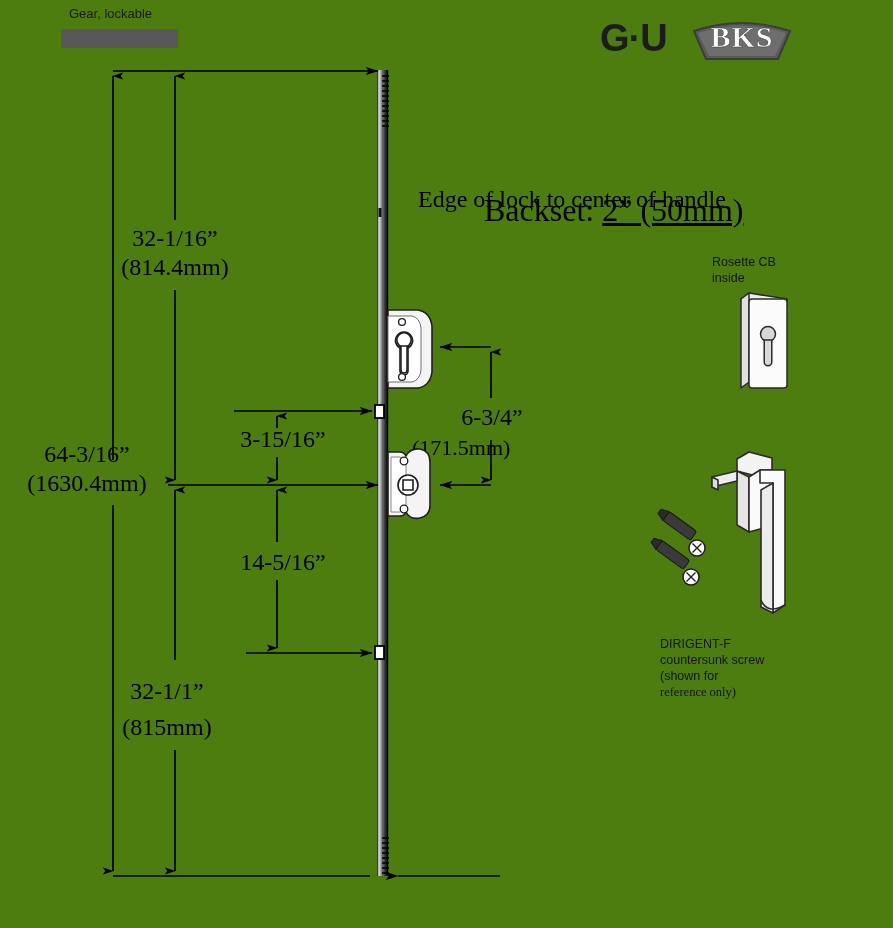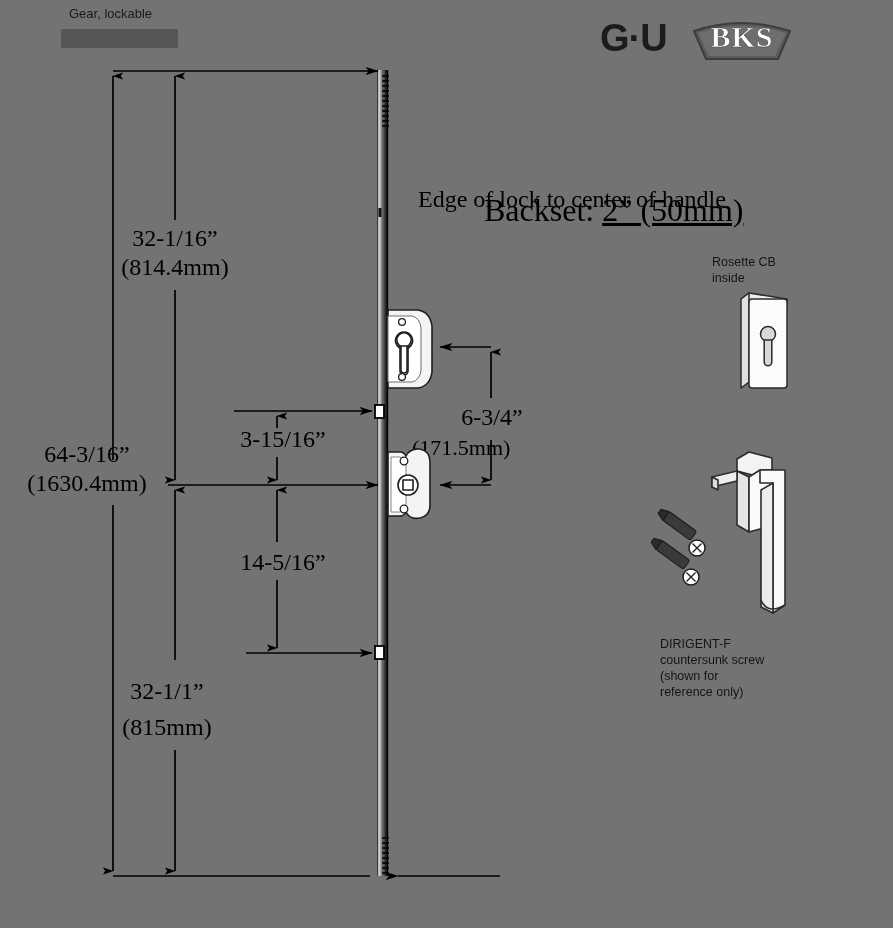--- a/index.html
+++ b/index.html
@@ -4,21 +4,21 @@
 <style>
   html, body {
     margin: 0;
     padding: 0;
     background: #ffffff;
   }
   #page {
     position: relative;
     width: 893px;
     height: 928px;
-    background: #737373;
+    background: #4d7c0f;
     overflow: hidden;
     font-family: "Liberation Serif", serif;
   }
   .abs { position: absolute; }
 
   
   .lbl-sans {
     font-family: "Liberation Sans", sans-serif;
     font-size: 13px;
     color: #1a1a1a;
@@ -130,21 +130,21 @@
 
   <div class="abs dim" style="left:412px; top:403px; width:160px;">6-3/4”</div>
   <div class="abs dim2" style="left:412px; top:434px; width:160px;">(171.5mm)</div>
 
   <div class="abs lbl-sans-sm" style="left:712px; top:255px;">Rosette CB</div>
   <div class="abs lbl-sans-sm" style="left:712px; top:271px;">inside</div>
 
   <div class="abs lbl-sans-sm" style="left:660px; top:637px;">DIRIGENT-F</div>
   <div class="abs lbl-sans-sm" style="left:660px; top:653px;">countersunk screw</div>
   <div class="abs lbl-sans-sm" style="left:660px; top:669px;">(shown for</div>
-  <div class="abs lbl-sans-sm" style="left:660px; top:685px;">reference only)</div>
+  <div class="abs lbl-sans-sm" style="left:660px; top:685px;font-family:Liberation Serif, serif;">reference only)</div>
 
   <svg class="abs" style="left:0; top:0;" width="893" height="928" viewBox="0 0 893 928">
     <defs>
       <marker id="arrUp" markerWidth="9" markerHeight="11" refX="4.5" refY="0.6" orient="auto-start-reverse" markerUnits="userSpaceOnUse">
         <path d="M4.5,0 L8.2,11 L4.5,8.3 L0.8,11 Z" fill="#000"></path>
       </marker>
       <marker id="arrR" markerWidth="13" markerHeight="9" refX="12.4" refY="4.5" orient="auto" markerUnits="userSpaceOnUse">
         <path d="M13,4.5 L0,8.6 L3.2,4.5 L0,0.4 Z" fill="#000"></path>
       </marker>
       <linearGradient id="railGrad" x1="0" y1="0" x2="1" y2="0">

